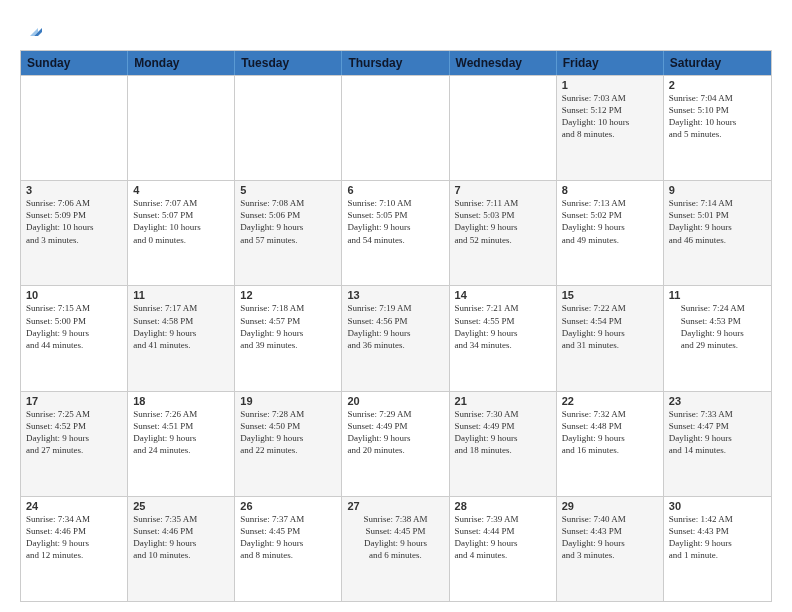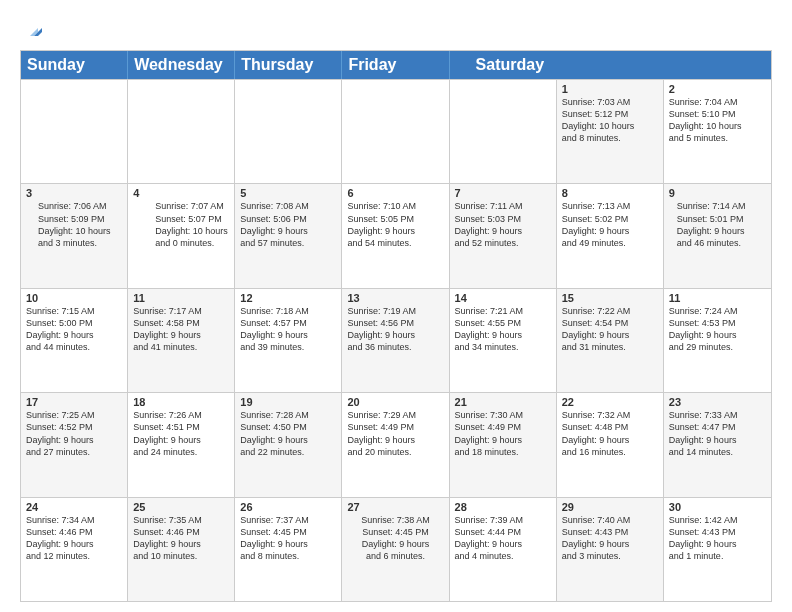--- a/index.html
+++ b/index.html
@@ -66,27 +66,27 @@
       display: flex;
       flex-direction: column;
       border: 1px solid #ccc;
     }
     .cal-header-row {
       display: grid;
       grid-template-columns: repeat(7, 1fr);
       background: #3a7abf;
     }
     .cal-header-cell {
-      color: #ffffff;
-      font-size: 16px;
+      color: #0f172a;
+      font-size: 12px;
       font-weight: bold;
       padding: 5px 6px;
       border-right: 1px solid #5a9ad4;
     }
-    .cal-header-cell:last-child { border-right: none; margin-left: 20px; }
+    .cal-header-cell:last-child { border-right: none; }
     .cal-body {
       flex: 1;
       display: flex;
       flex-direction: column;
     }
     .cal-row {
       display: grid;
       grid-template-columns: repeat(7, 1fr);
       flex: 1;
       border-top: 1px solid #ccc;
@@ -106,20 +106,21 @@
     .day-num {
       font-size: 11px;
       font-weight: bold;
       display: block;
       margin-bottom: 1px;
     }
     .cell-info {
       font-size: 9px;
       line-height: 1.35;
       color: #333;
+      font-family: Liberation Serif, serif;
     }
   </style>
 </head>
 <body>
 
 <div class="page">
   <div class="header">
     <div class="logo">
       <svg class="logo-icon" viewBox="0 0 22 22" width="28" height="28">
         <polygon points="14,2 22,10 14,18 18,18 22,14 22,10 18,6" fill="#3a7abf"></polygon>
@@ -132,22 +133,24 @@
     </div>
     <div class="title-block">
       <div class="month-title"></div>
       <div class="location"></div>
     </div>
   </div>
 
   <div class="calendar">
     <div class="cal-header-row">
     <div class="cal-header-cell">Sunday</div>
+        <div class="cal-header-cell">Monday</div>
+        <div class="cal-header-cell">Tuesday</div>
+        <div class="cal-header-cell">Thursday</div>
         <div class="cal-header-cell">Wednesday</div>
-        <div class="cal-header-cell">Thursday</div>
         <div class="cal-header-cell">Friday</div>
         <div class="cal-header-cell">Saturday</div>
       </div>
     <div class="cal-body">
     <div class="cal-row">
           <div class="cal-cell empty"></div>
           <div class="cal-cell empty"></div>
           <div class="cal-cell empty"></div>
           <div class="cal-cell empty"></div>
           <div class="cal-cell empty"></div>
@@ -162,28 +165,28 @@
             <span class="day-num">2</span>
             <div class="cell-info" style="white-space: pre-line;">Sunrise: 7:04 AM
 Sunset: 5:10 PM
 Daylight: 10 hours
 and 5 minutes.</div>
           </div>
         </div>
         <div class="cal-row">
           <div class="cal-cell shaded">
             <span class="day-num">3</span>
-            <div class="cell-info" style="white-space: pre-line; margin-left: 12px;">Sunrise: 7:06 AM
+            <div class="cell-info" style="white-space: pre-line;">Sunrise: 7:06 AM
 Sunset: 5:09 PM
 Daylight: 10 hours
 and 3 minutes.</div>
           </div>
           <div class="cal-cell">
             <span class="day-num">4</span>
-            <div class="cell-info" style="white-space: pre-line; margin-left: 22px;">Sunrise: 7:07 AM
+            <div class="cell-info" style="white-space: pre-line;">Sunrise: 7:07 AM
 Sunset: 5:07 PM
 Daylight: 10 hours
 and 0 minutes.</div>
           </div>
           <div class="cal-cell shaded">
             <span class="day-num">5</span>
             <div class="cell-info" style="white-space: pre-line;">Sunrise: 7:08 AM
 Sunset: 5:06 PM
 Daylight: 9 hours
 and 57 minutes.</div>
@@ -204,21 +207,21 @@
           </div>
           <div class="cal-cell">
             <span class="day-num">8</span>
             <div class="cell-info" style="white-space: pre-line;">Sunrise: 7:13 AM
 Sunset: 5:02 PM
 Daylight: 9 hours
 and 49 minutes.</div>
           </div>
           <div class="cal-cell shaded">
             <span class="day-num">9</span>
-            <div class="cell-info" style="white-space: pre-line; margin-left: 8px;">Sunrise: 7:14 AM
+            <div class="cell-info" style="white-space: pre-line;">Sunrise: 7:14 AM
 Sunset: 5:01 PM
 Daylight: 9 hours
 and 46 minutes.</div>
           </div>
         </div>
         <div class="cal-row">
           <div class="cal-cell">
             <span class="day-num">10</span>
             <div class="cell-info" style="white-space: pre-line;">Sunrise: 7:15 AM
 Sunset: 5:00 PM
@@ -255,21 +258,21 @@
           </div>
           <div class="cal-cell shaded">
             <span class="day-num">15</span>
             <div class="cell-info" style="white-space: pre-line;">Sunrise: 7:22 AM
 Sunset: 4:54 PM
 Daylight: 9 hours
 and 31 minutes.</div>
           </div>
           <div class="cal-cell">
             <span class="day-num">11</span>
-            <div class="cell-info" style="white-space: pre-line;">Sunrise: 7:24 AM
+            <div class="cell-info" style="white-space: pre-line; margin-left: 12px;">Sunrise: 7:24 AM
 Sunset: 4:53 PM
 Daylight: 9 hours
 and 29 minutes.</div>
           </div>
         </div>
         <div class="cal-row">
           <div class="cal-cell shaded">
             <span class="day-num">17</span>
             <div class="cell-info" style="white-space: pre-line;">Sunrise: 7:25 AM
 Sunset: 4:52 PM

